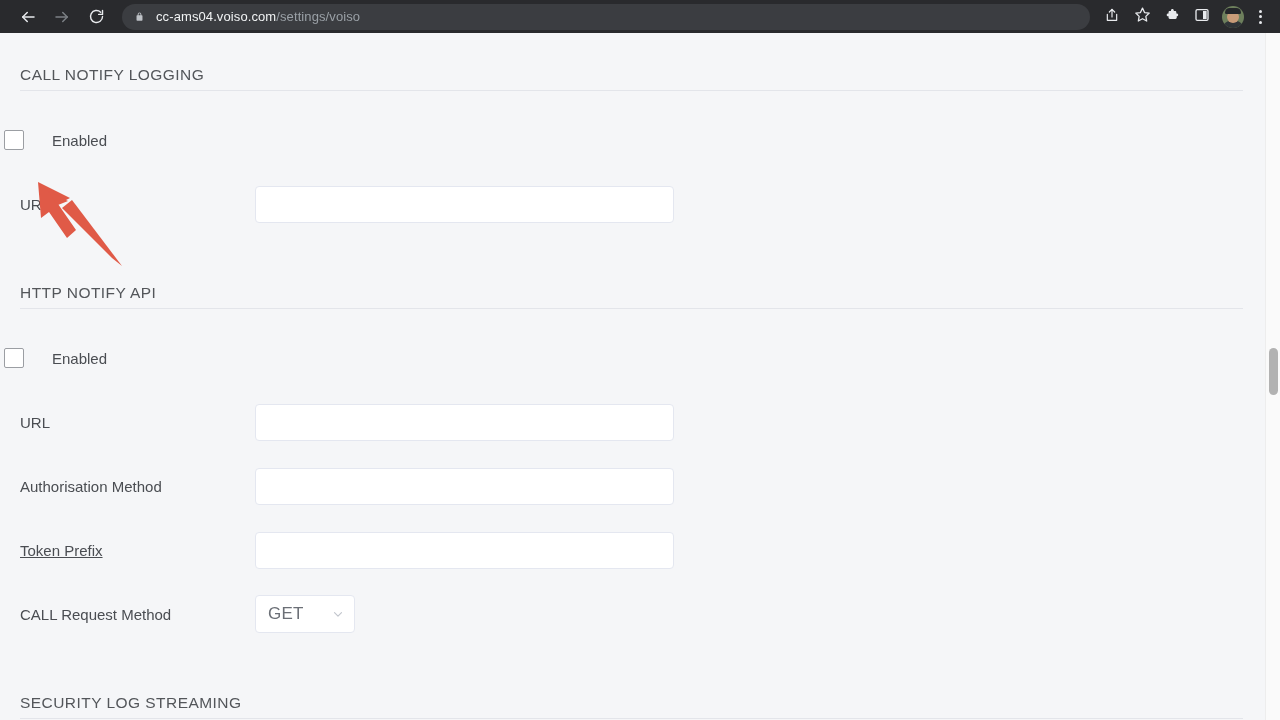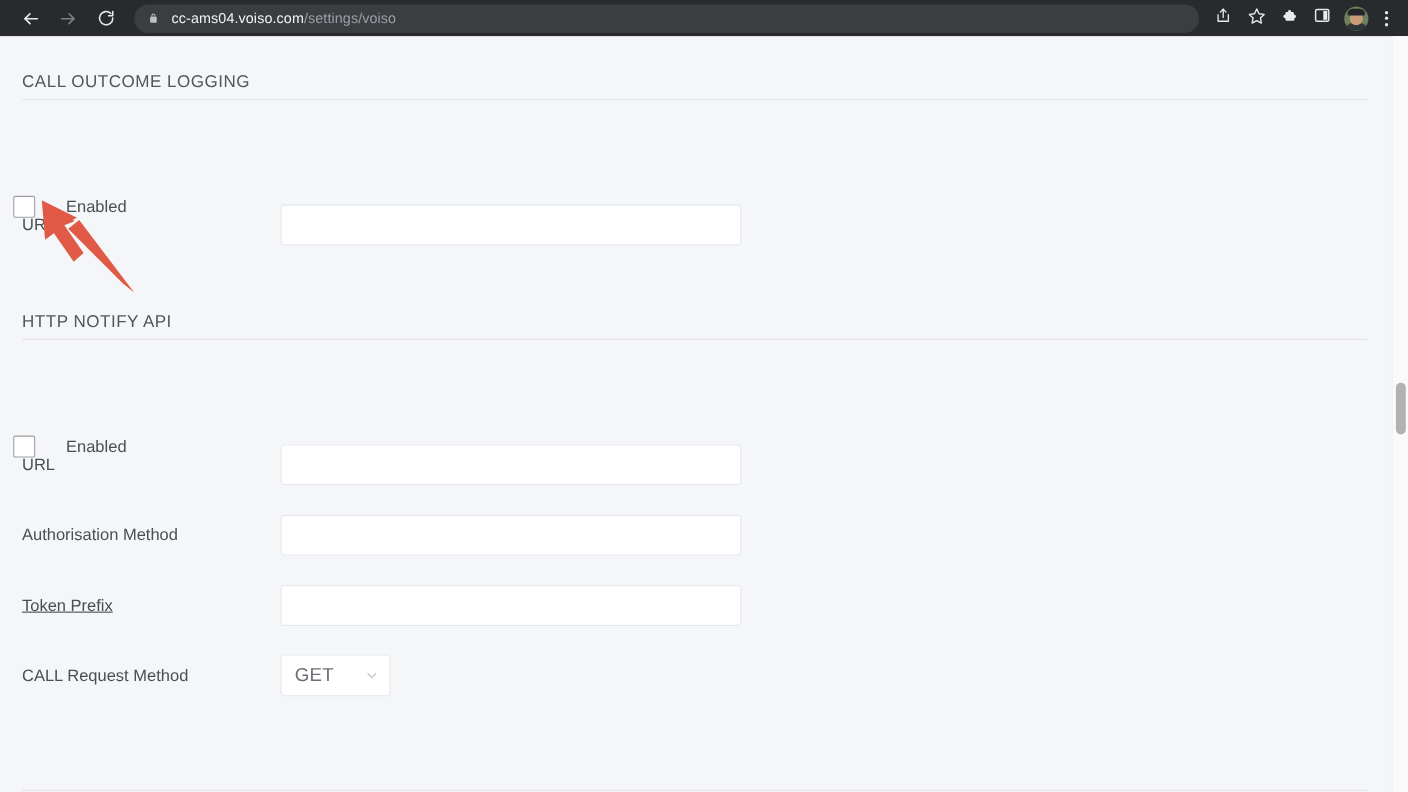--- a/index.html
+++ b/index.html
@@ -179,24 +179,23 @@
     font-family: "Liberation Sans", sans-serif;
     font-size: 14px;
     color: #33363b;
     padding: 0 11px;
     outline: none;
   }
   .text-input::placeholder { color: #b4b8c0; }
 
   .checkbox-row {
     position: absolute;
-    left: 12px;
-    display: flex;
-    align-items: center;
-    margin-top: 48px;
+    left: 4px;
+    display: flex;
+    align-items: center;
   }
   .checkbox-box {
     width: 20px;
     height: 20px;
     box-sizing: border-box;
     background: #ffffff;
     border: 1px solid #9b9ea3;
     border-radius: 2px;
     flex: 0 0 auto;
   }
@@ -351,21 +350,21 @@
         </span>
       <i></i>
       <i></i>
     </div>
 
   </div>
 </div>
 
 <div class="page">
 
-  <div class="section-heading" style="top:33px;">CALL OUTCOME LOGGING</div>
+  <div class="section-heading" style="top:33px;">CALL NOTIFY LOGGING</div>
   <div class="section-rule" style="top:57px;"></div>
 
   <div class="checkbox-row" style="top:97px;">
     <span class="checkbox-box"></span>
     <span class="checkbox-label">Enabled</span>
   </div>
 
   <div class="field-label" style="top:163px;">URL</div>
   <input class="text-input" type="text" style="top: 153px;" value="">
 
@@ -389,20 +388,21 @@
   <div class="field-label" style="top:573px;">CALL Request Method</div>
   <div class="select-box" style="top:562px;">
     <span class="select-value">GET</span>
     <span class="select-caret">
       <svg width="14" height="14" viewBox="0 0 24 24" fill="none" stroke="#c2c6cd" stroke-width="2" stroke-linecap="round" stroke-linejoin="round">
         <polyline points="6 9.5 12 15.5 18 9.5"></polyline>
       </svg>
     </span>
   </div>
 
+  <div class="section-heading" style="top:661px;">SECURITY LOG STREAMING</div>
   <div class="section-rule" style="top:685px;"></div>
 
   <svg class="annot-arrow" viewBox="0 0 95 90">
     <g>
       <polygon points="2,4 34,20 22,26 40,52 31,60 13,34 5,40" fill="#e05a47"></polygon>
       <polygon points="26,30 36,22 86,88 76,80" fill="#e05a47"></polygon>
       <polygon points="12,13 32,23 22,27 18,22" fill="#e05a47"></polygon>
     </g>
   </svg>
 

